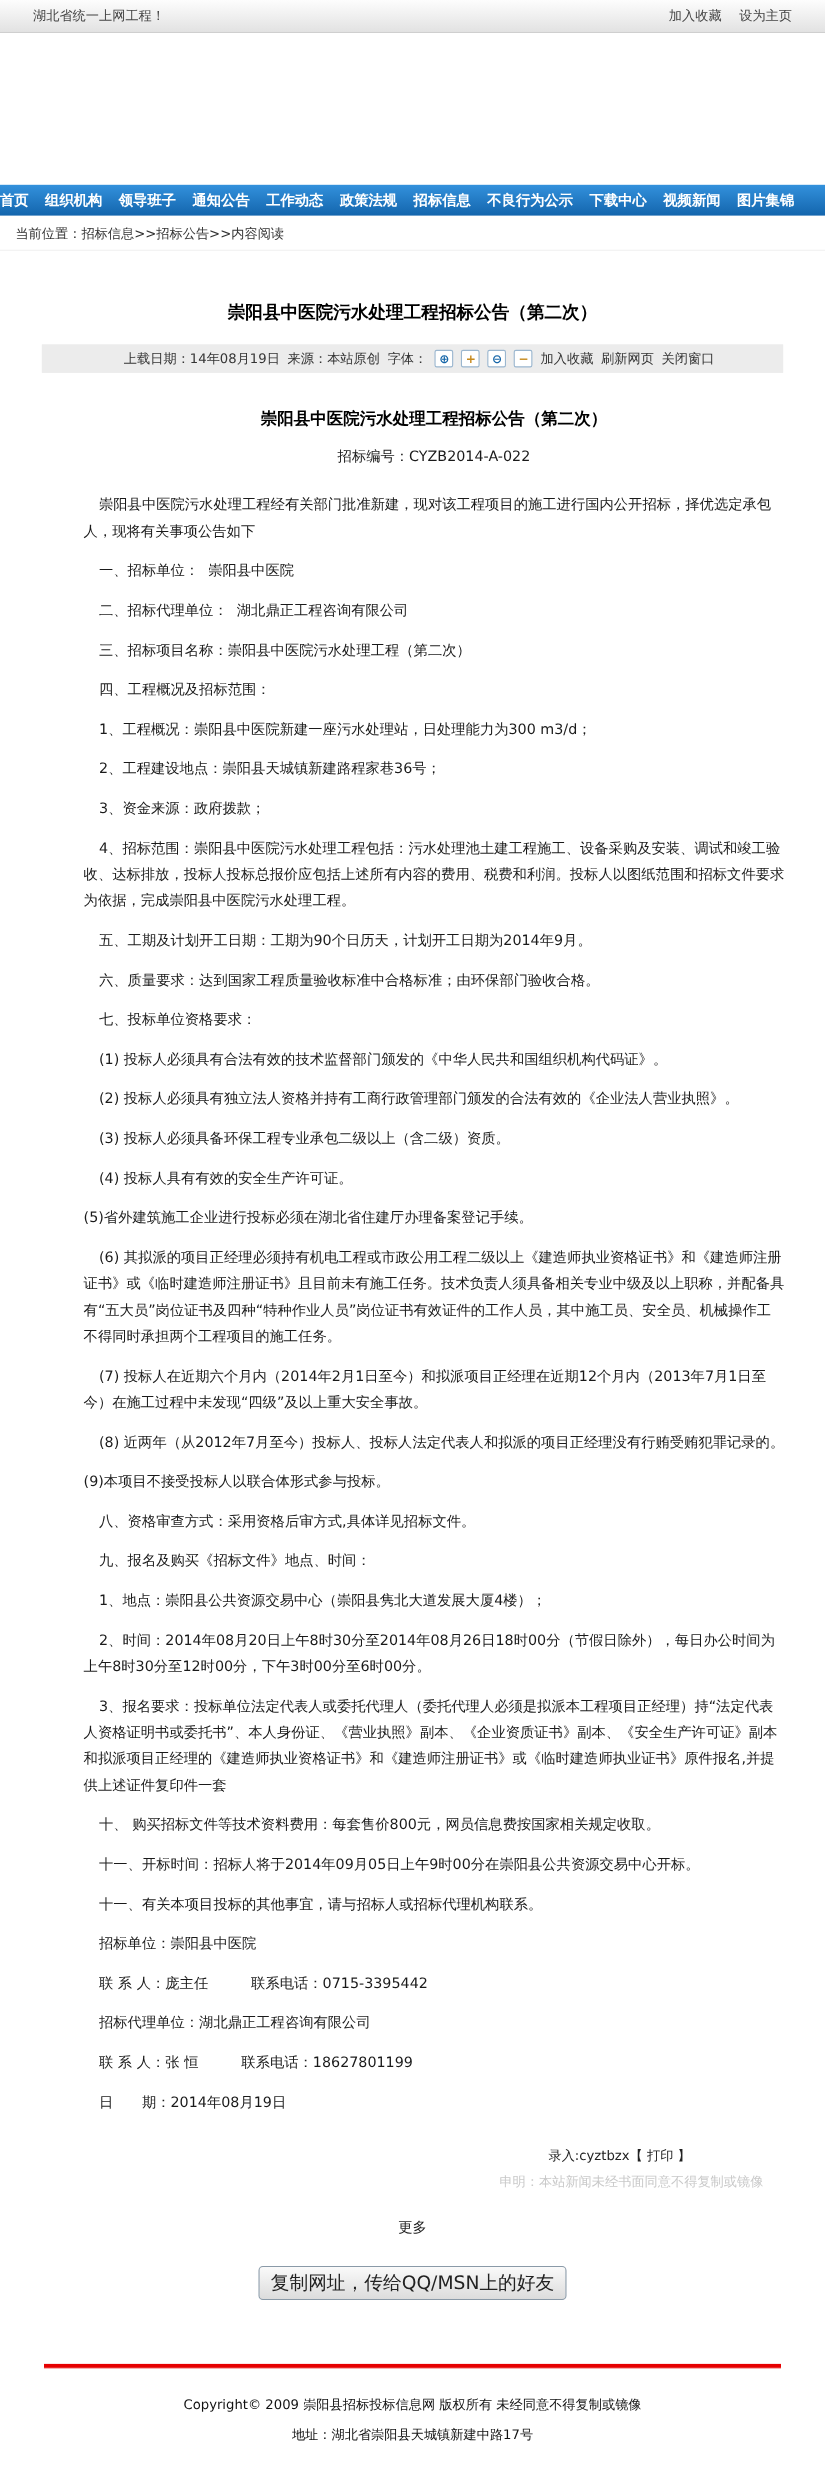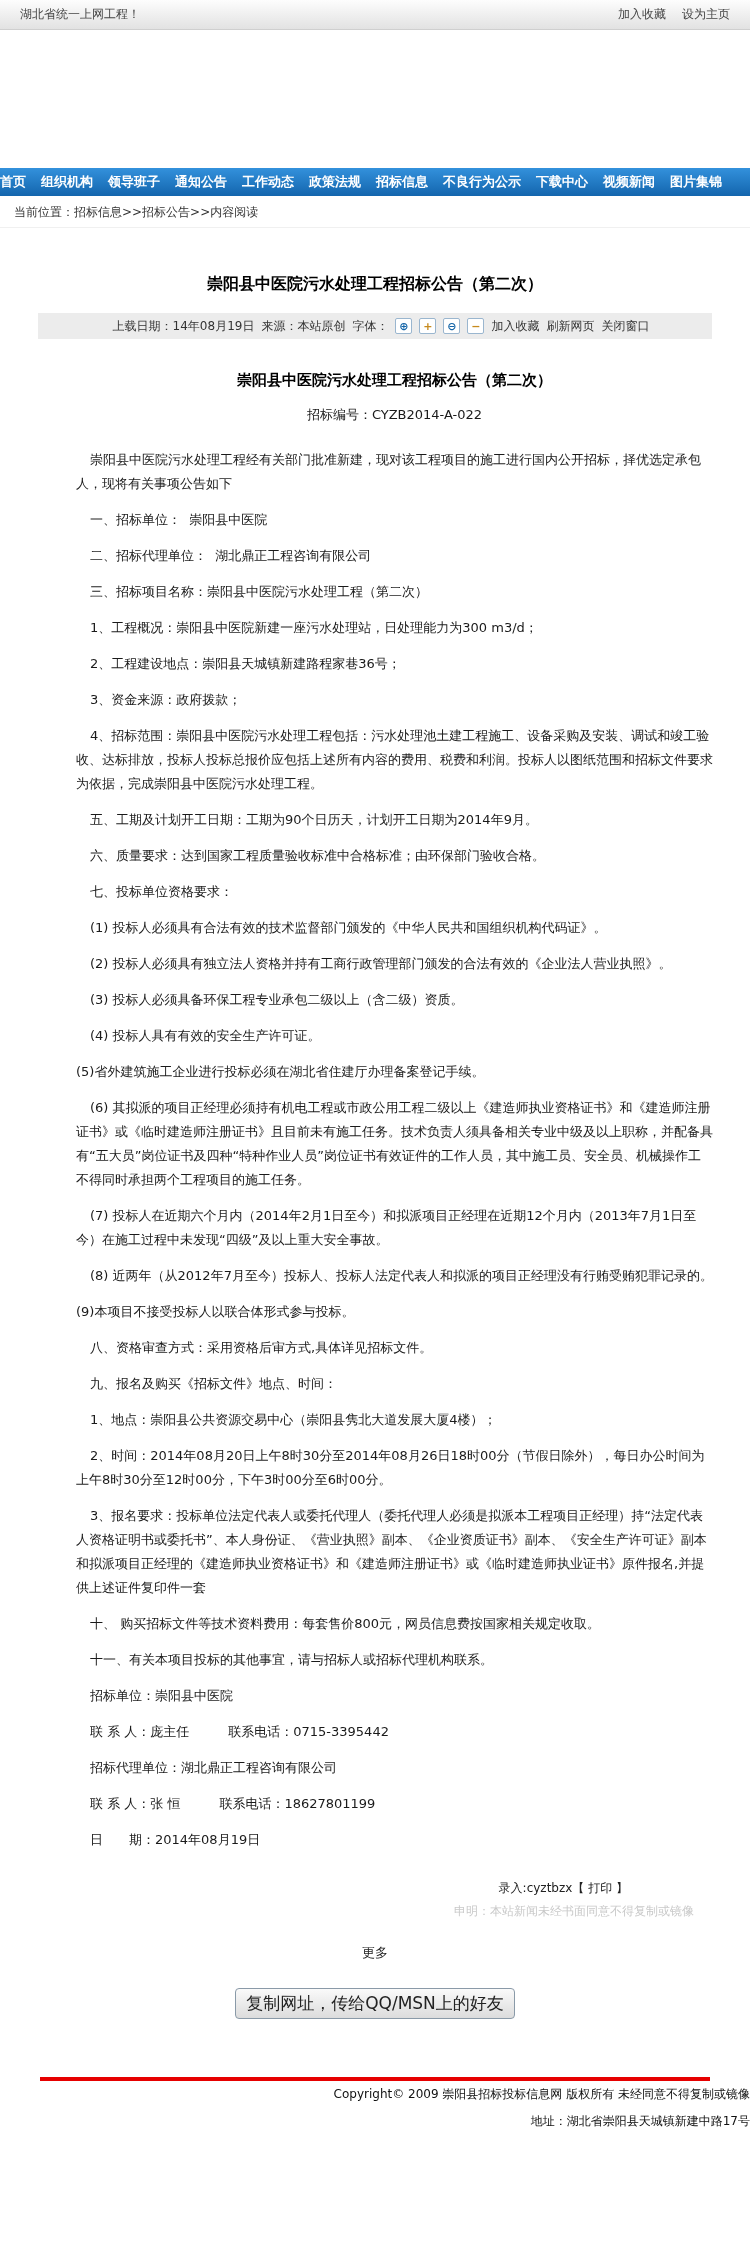--- a/index.html
+++ b/index.html
@@ -5,21 +5,21 @@
   * { box-sizing: border-box; margin: 0; padding: 0; }
   html,body { background:#fff; }
   body {
     width: 750px; height: 2243px; overflow: hidden;
     font-family: "DejaVu Sans", "Liberation Sans", sans-serif;
     color: #1a1a1a; position: relative;
   }
   
   .topbar {
     height: 30px; display: flex; justify-content: space-between; align-items: center;
-    padding: 0 20px; font-size: 12px; color: #444;
+    padding: 0 30px; font-size: 12px; color: #444;
     background: linear-gradient(#fdfdfd, #e2e2e2);
     border-bottom: 1px solid #cfcfcf;
   }
   .topbar-links { display: flex; gap: 16px; }
   .topbar-links a { color: #444; text-decoration: none; cursor: pointer; }
   
   .banner { height: 138px; background: #fff; }
   
   .navbar {
     height: 28px; display: flex; align-items: center; gap: 15px;
@@ -73,21 +73,21 @@
   .more-row a { font-size: 13px; color: #222; text-decoration: none; cursor: pointer; }
   .share-row { margin-top: 26px; text-align: center; }
   .share-btn {
     font-size: 17px; color: #222; padding: 3px 10px;
     border: 1px solid #8a9aa8; border-radius: 4px;
     background: linear-gradient(#fafafa, #dcdcdc);
     cursor: pointer; font-family: inherit;
   }
   
   .red-rule { margin: 58px 40px 0; height: 1px; border-top: 3px solid #e60000; border-bottom: 1px solid #e60000; }
-  .footer { margin-top: 4px; text-align: right; font-size: 12px; color: #111; }
+  .footer { margin-top: 24px; text-align: center; font-size: 12px; color: #111; }
   .footer p { margin-bottom: 8px; line-height: 19px; }
 </style>
 </head>
 <body>
 
 <div class="topbar">
   <span>湖北省统一上网工程！</span>
   <span class="topbar-links">
     <a>加入收藏</a>
     <a>设为主页</a>
@@ -130,20 +130,21 @@
 </div>
 
 <div class="article">
   <div class="article-title">崇阳县中医院污水处理工程招标公告（第二次）</div>
   <div class="article-code">招标编号：CYZB2014-A-022</div>
   <div>
       <p class="para">崇阳县中医院污水处理工程经有关部门批准新建，现对该工程项目的施工进行国内公开招标，择优选定承包人，现将有关事项公告如下</p>
       <p class="para">一、招标单位：  崇阳县中医院</p>
       <p class="para">二、招标代理单位：  湖北鼎正工程咨询有限公司</p>
       <p class="para">三、招标项目名称：崇阳县中医院污水处理工程（第二次）</p>
+      <p class="para">四、工程概况及招标范围：</p>
       <p class="para">1、工程概况：崇阳县中医院新建一座污水处理站，日处理能力为300 m3/d；</p>
       <p class="para">2、工程建设地点：崇阳县天城镇新建路程家巷36号；</p>
       <p class="para">3、资金来源：政府拨款；</p>
       <p class="para">4、招标范围：崇阳县中医院污水处理工程包括：污水处理池土建工程施工、设备采购及安装、调试和竣工验收、达标排放，投标人投标总报价应包括上述所有内容的费用、税费和利润。投标人以图纸范围和招标文件要求为依据，完成崇阳县中医院污水处理工程。</p>
       <p class="para">五、工期及计划开工日期：工期为90个日历天，计划开工日期为2014年9月。</p>
       <p class="para">六、质量要求：达到国家工程质量验收标准中合格标准；由环保部门验收合格。</p>
       <p class="para">七、投标单位资格要求：</p>
       <p class="para">(1) 投标人必须具有合法有效的技术监督部门颁发的《中华人民共和国组织机构代码证》。</p>
       <p class="para">(2) 投标人必须具有独立法人资格并持有工商行政管理部门颁发的合法有效的《企业法人营业执照》。</p>
       <p class="para">(3) 投标人必须具备环保工程专业承包二级以上（含二级）资质。</p>
@@ -152,20 +153,21 @@
       <p class="para">(6) 其拟派的项目正经理必须持有机电工程或市政公用工程二级以上《建造师执业资格证书》和《建造师注册证书》或《临时建造师注册证书》且目前未有施工任务。技术负责人须具备相关专业中级及以上职称，并配备具有“五大员”岗位证书及四种“特种作业人员”岗位证书有效证件的工作人员，其中施工员、安全员、机械操作工不得同时承担两个工程项目的施工任务。</p>
       <p class="para">(7) 投标人在近期六个月内（2014年2月1日至今）和拟派项目正经理在近期12个月内（2013年7月1日至今）在施工过程中未发现“四级”及以上重大安全事故。</p>
       <p class="para">(8) 近两年（从2012年7月至今）投标人、投标人法定代表人和拟派的项目正经理没有行贿受贿犯罪记录的。</p>
       <p class="para no-indent">(9)本项目不接受投标人以联合体形式参与投标。</p>
       <p class="para">八、资格审查方式：采用资格后审方式,具体详见招标文件。</p>
       <p class="para">九、报名及购买《招标文件》地点、时间：</p>
       <p class="para">1、地点：崇阳县公共资源交易中心（崇阳县隽北大道发展大厦4楼）；</p>
       <p class="para">2、时间：2014年08月20日上午8时30分至2014年08月26日18时00分（节假日除外），每日办公时间为上午8时30分至12时00分，下午3时00分至6时00分。</p>
       <p class="para">3、报名要求：投标单位法定代表人或委托代理人（委托代理人必须是拟派本工程项目正经理）持“法定代表人资格证明书或委托书”、本人身份证、《营业执照》副本、《企业资质证书》副本、《安全生产许可证》副本和拟派项目正经理的《建造师执业资格证书》和《建造师注册证书》或《临时建造师执业证书》原件报名,并提供上述证件复印件一套</p>
       <p class="para">十、 购买招标文件等技术资料费用：每套售价800元，网员信息费按国家相关规定收取。</p>
+      <p class="para">十一、开标时间：招标人将于2014年09月05日上午9时00分在崇阳县公共资源交易中心开标。</p>
       <p class="para">十一、有关本项目投标的其他事宜，请与招标人或招标代理机构联系。</p>
       <p class="para">招标单位：崇阳县中医院</p>
       <p class="para">联 系 人：庞主任　　　联系电话：0715-3395442</p>
       <p class="para">招标代理单位：湖北鼎正工程咨询有限公司</p>
       <p class="para">联 系 人：张 恒　　　联系电话：18627801199</p>
       <p class="para">日　　期：2014年08月19日</p>
     </div>
 </div>
 
 <div class="entry-line">

